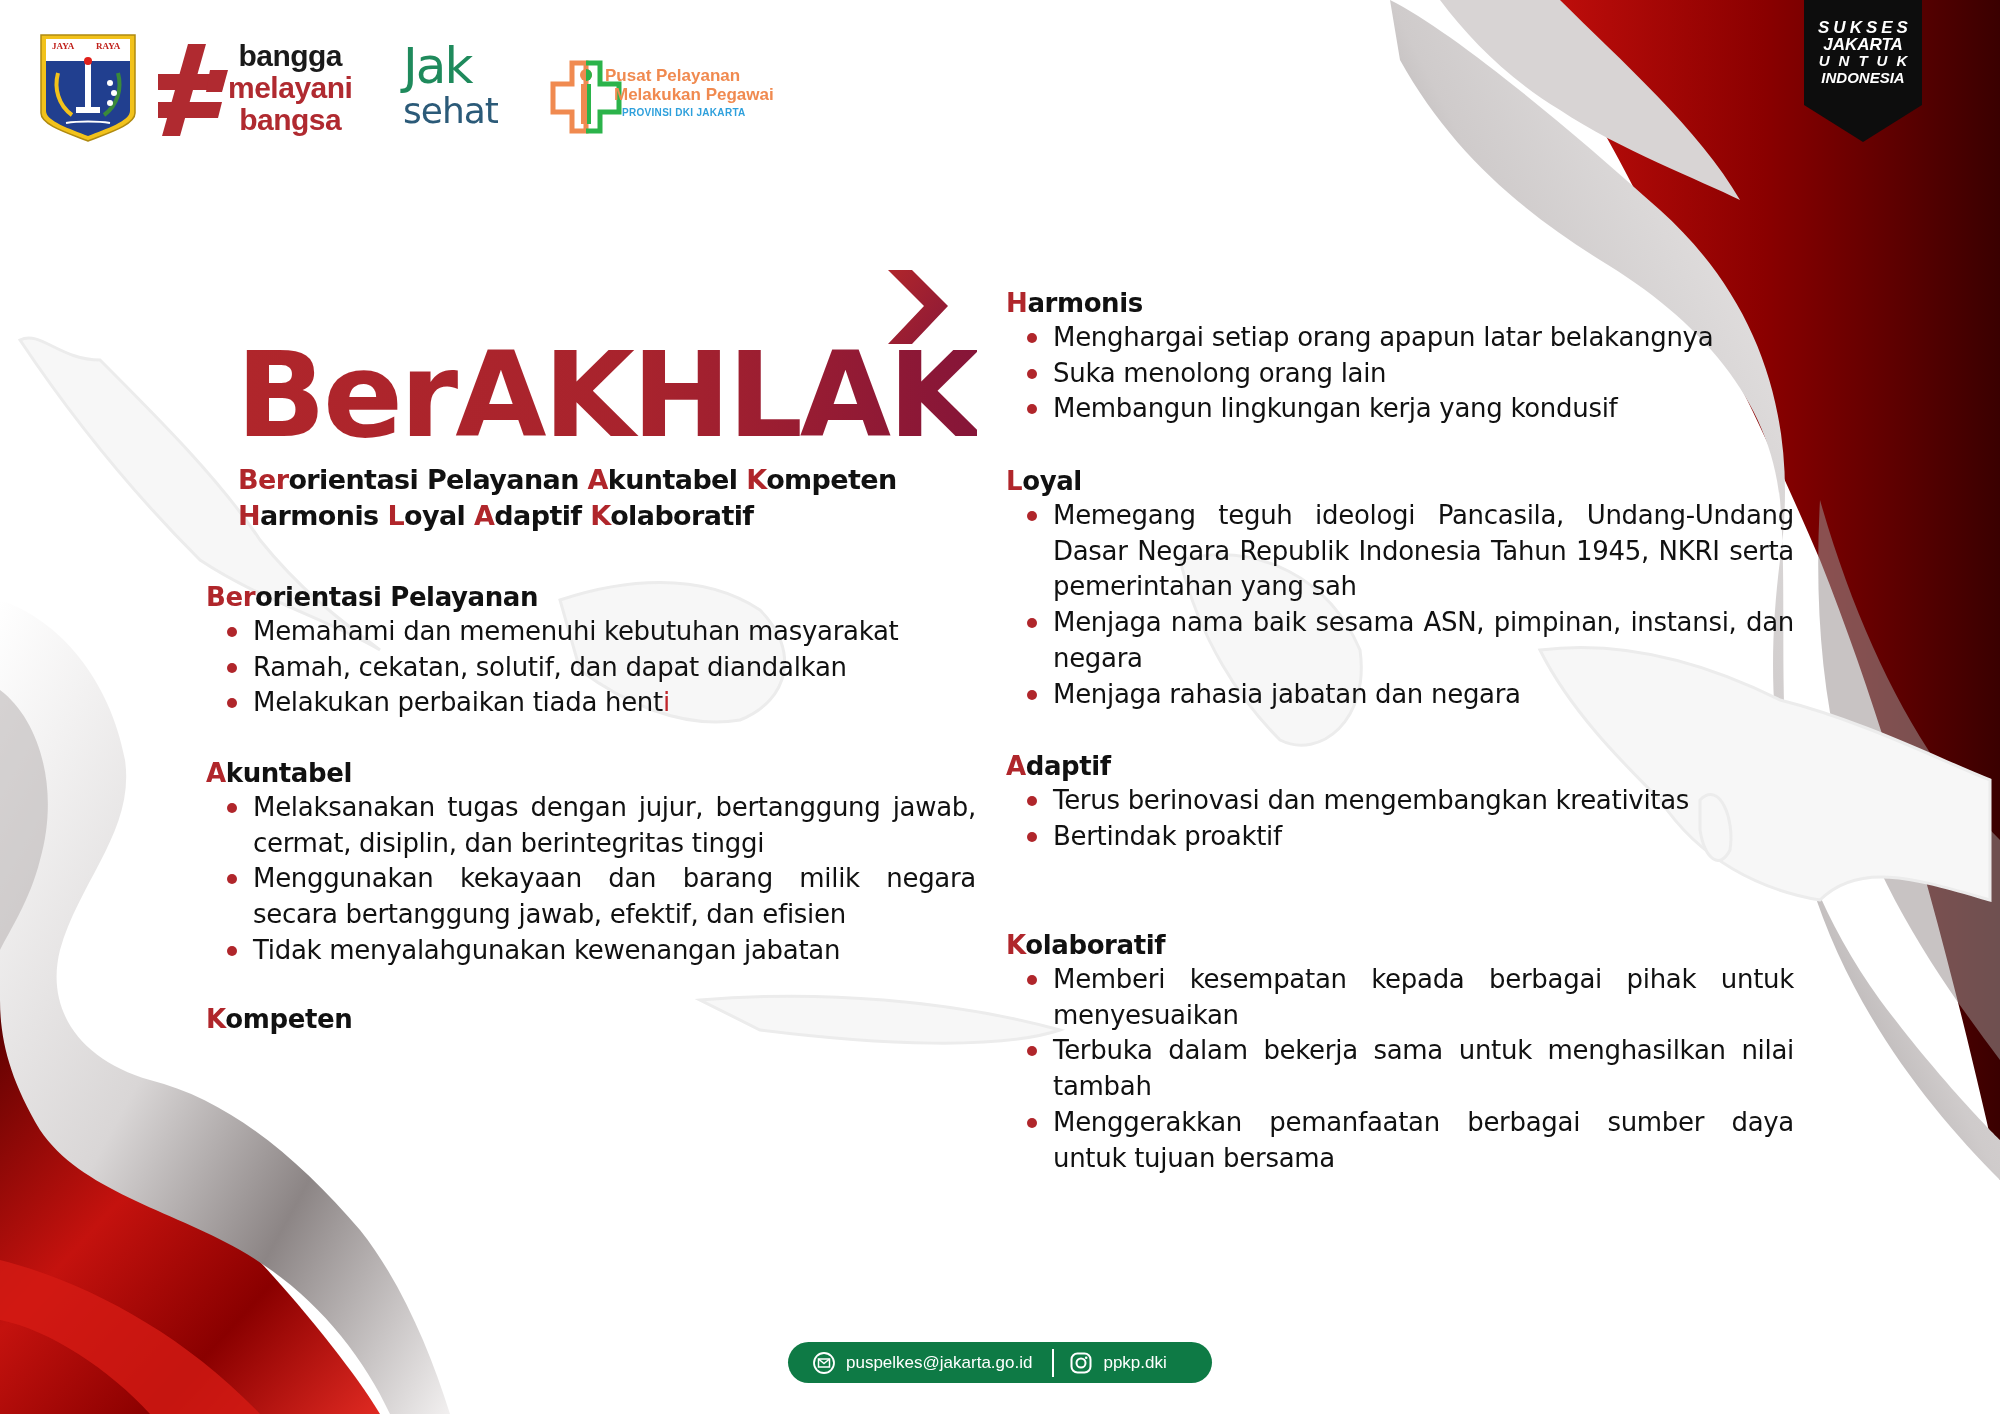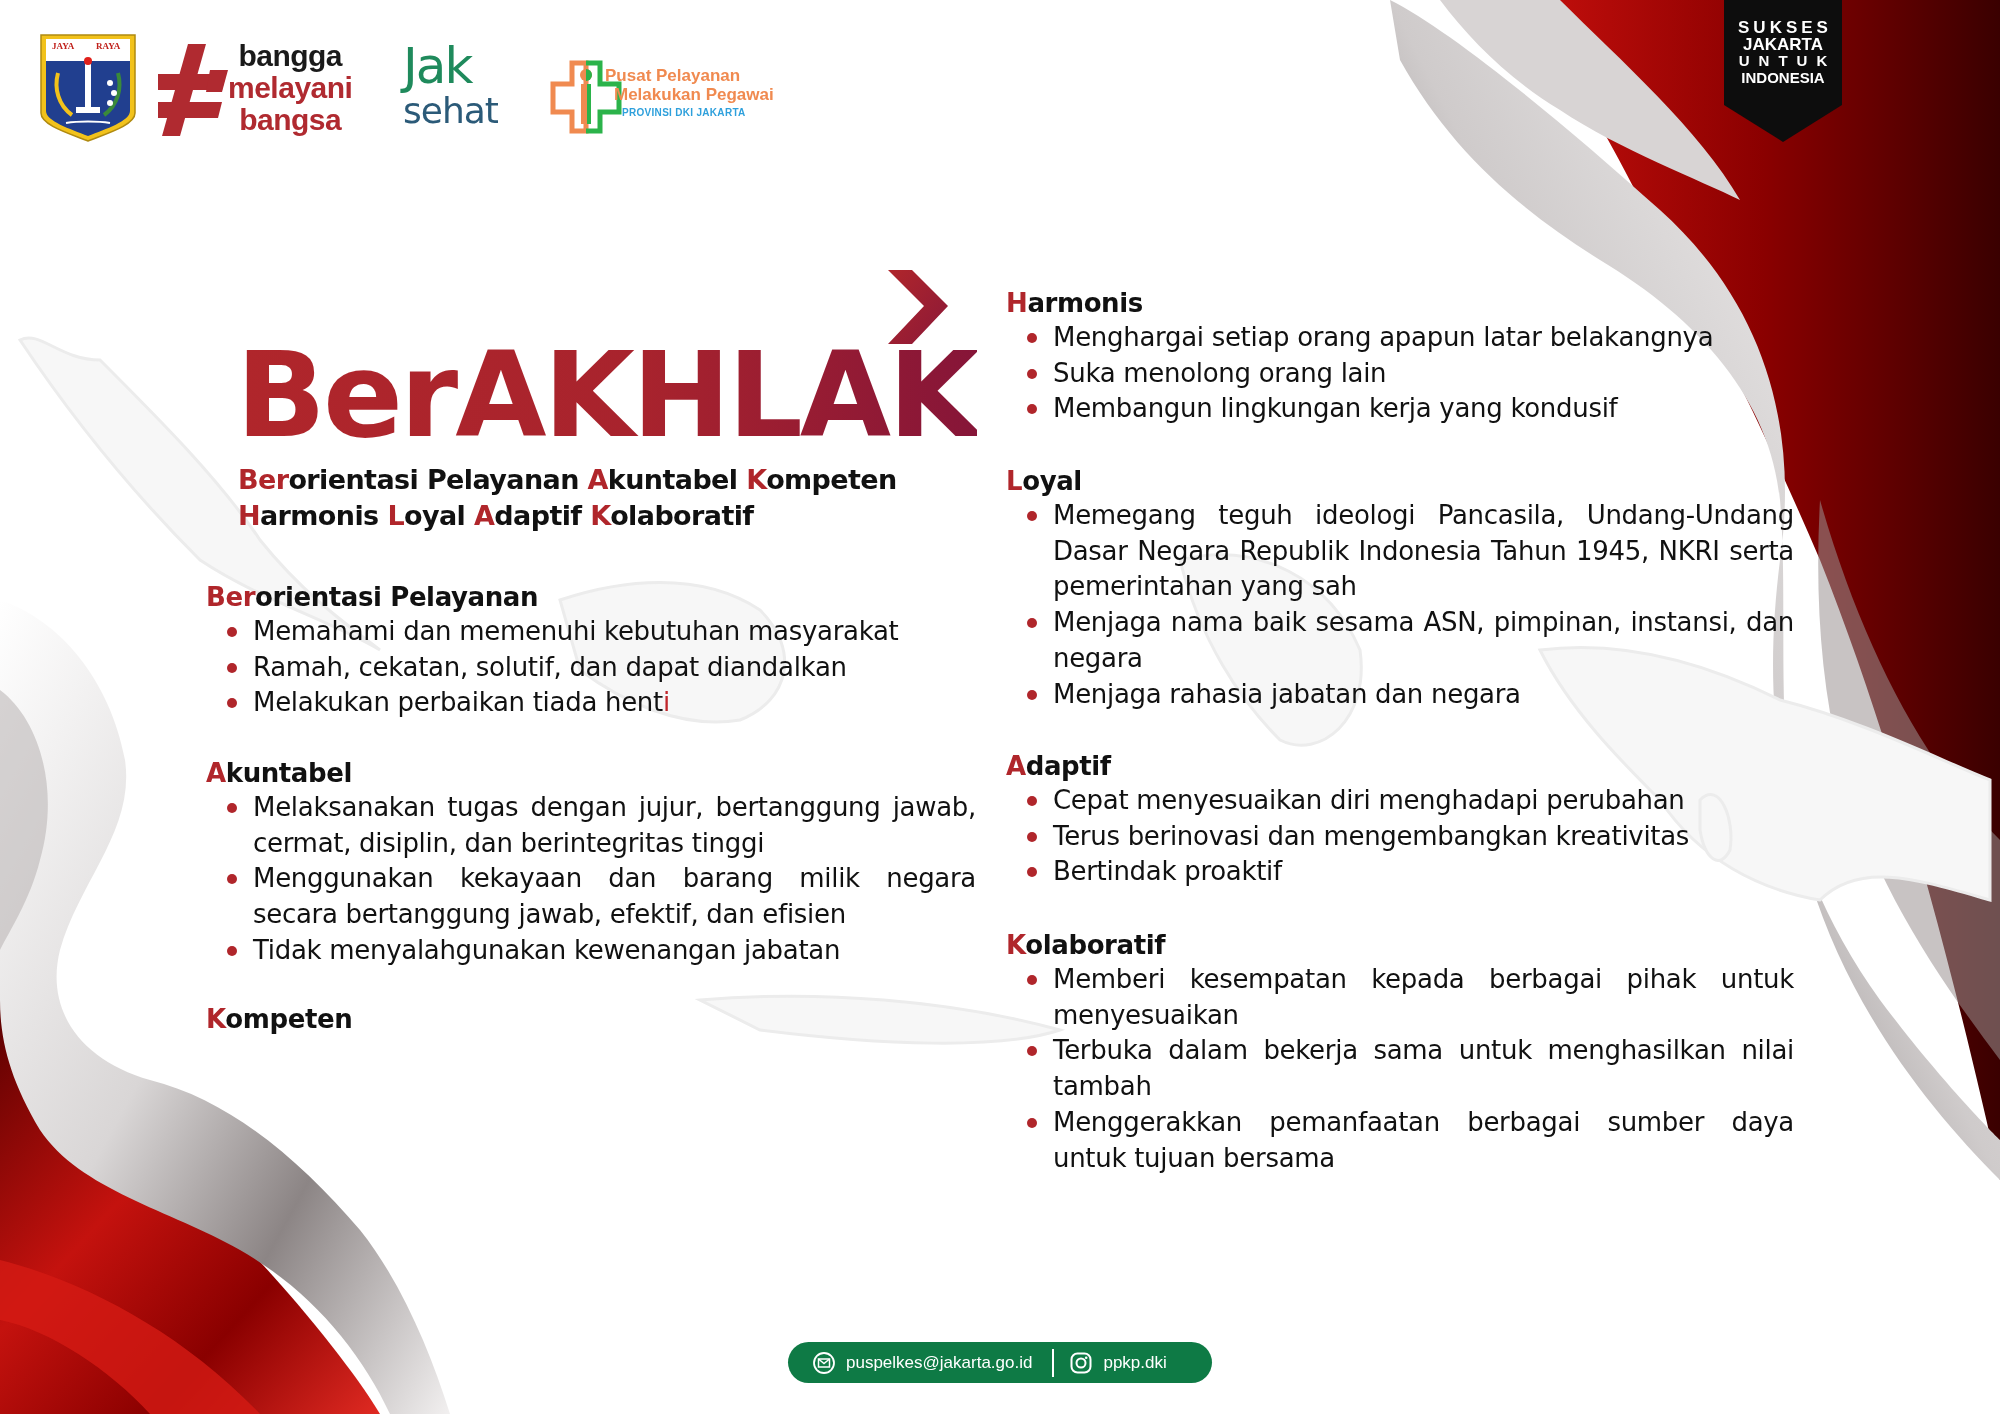--- a/index.html
+++ b/index.html
@@ -21,21 +21,21 @@
   .jaksehat { left: 403px; top: 45px; width: 125px; height: 90px; }
   .jaksehat .jak { position: absolute; left: 0; top: -4px; font-family: "DejaVu Sans", sans-serif; font-size: 50px; line-height: 50px; color: #1f8a5c; letter-spacing: -2px; }
   .jaksehat .sehat { position: absolute; left: 0; top: 46px; font-family: "DejaVu Sans", sans-serif; font-size: 36px; line-height: 40px; color: #2b5a78; letter-spacing: -1px; }
   .ppkp { left: 550px; top: 60px; width: 250px; height: 76px; }
   .ppkp .cross { position: absolute; left: 0; top: 0; width: 72px; height: 74px; }
   .ppkp .t1, .ppkp .t2 { position: absolute; left: 55px; font-family: "Liberation Sans", sans-serif; font-weight: bold; font-size: 17px; color: #f08a50; white-space: nowrap; }
   .ppkp .t1 { top: 6px; }
   .ppkp .t2 { top: 25px; left: 64px; }
   .ppkp .t3 { position: absolute; left: 72px; top: 47px; font-family: "Liberation Sans", sans-serif; font-weight: bold; font-size: 10px; color: #2ea0dc; white-space: nowrap; letter-spacing: 0.3px; }
 
-  .badge { position: absolute; left: 1724px; top: 0; width: 131px; height: 142px; z-index: 3; }
+  .badge { position: absolute; left: 1804px; top: 0; width: 131px; height: 142px; z-index: 3; font-style: italic; }
   .badge svg { position: absolute; inset: 0; }
   .badge .lines { position: absolute; left: 0; top: 20px; width: 118px; text-align: center; color: #fff; font-family: "Liberation Sans", sans-serif; font-weight: bold; line-height: 16.5px; }
   .badge .l1 { font-size: 17px; letter-spacing: 4px; padding-left: 4px; }
   .badge .l2 { font-size: 17px; letter-spacing: 0px; }
   .badge .l3 { font-size: 15px; letter-spacing: 9px; padding-left: 9px; }
   .badge .l4 { font-size: 15px; letter-spacing: 0px; }
 
   
   .title { position: absolute; left: 236px; top: 325px; z-index: 3; font-family: "DejaVu Sans", sans-serif; font-weight: bold; font-size: 118px; line-height: 140px; letter-spacing: -3px;
     background: linear-gradient(90deg, #b0262b 0%, #a8232d 55%, #861538 100%); -webkit-background-clip: text; background-clip: text; color: transparent; }
@@ -238,21 +238,20 @@
     <ul class="items">
       <li><span class="bullet"></span><span>Memegang teguh ideologi Pancasila, Undang-Undang Dasar Negara Republik Indonesia Tahun 1945, NKRI serta pemerintahan yang sah</span></li>
       <li><span class="bullet"></span><span>Menjaga nama baik sesama ASN, pimpinan, instansi, dan negara</span></li>
       <li><span class="bullet"></span><span>Menjaga rahasia jabatan dan negara</span></li>
     </ul>
   </div>
 
   <div class="section" style="top:749px;">
     <div class="sec-head"><span class="r">A</span><span>daptif</span></div>
     <ul class="items">
-      <li><span class="bullet"></span><span>Cepat menyesuaikan diri menghadapi perubahan</span></li>
       <li><span class="bullet"></span><span>Terus berinovasi dan mengembangkan kreativitas</span></li>
       <li><span class="bullet"></span><span>Bertindak proaktif</span></li>
     </ul>
   </div>
 
   <div class="section" style="top:928px;">
     <div class="sec-head"><span class="r">K</span><span>olaboratif</span></div>
     <ul class="items">
       <li><span class="bullet"></span><span>Memberi kesempatan kepada berbagai pihak untuk menyesuaikan</span></li>
       <li><span class="bullet"></span><span>Terbuka dalam bekerja sama untuk menghasilkan nilai tambah</span></li>

